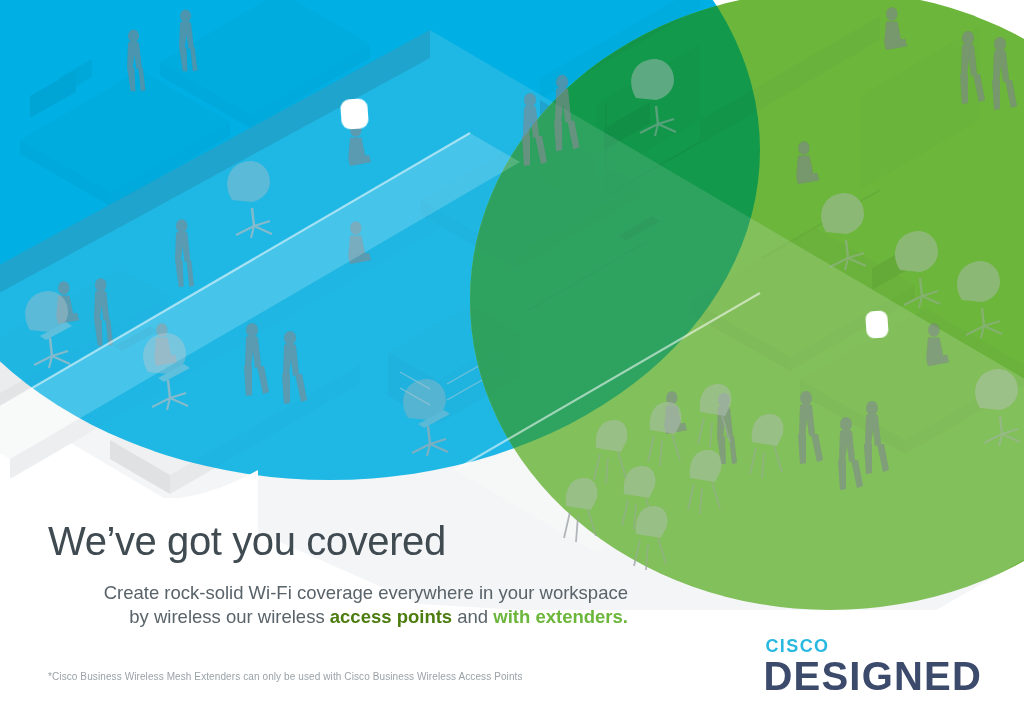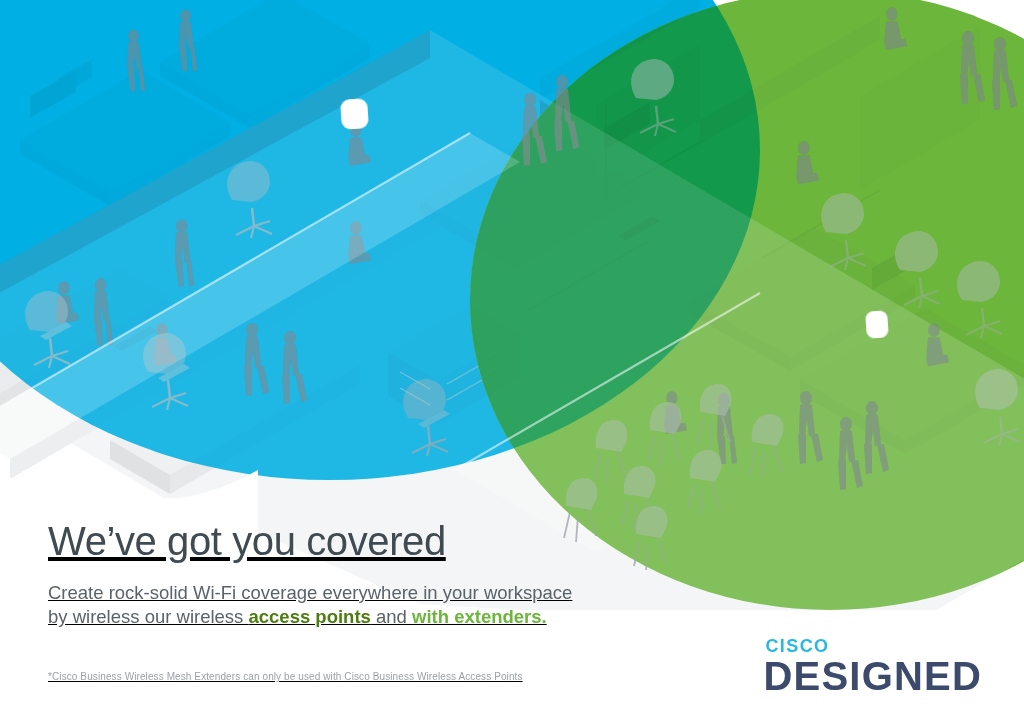--- a/index.html
+++ b/index.html
@@ -20,38 +20,38 @@
   #art{position:absolute;inset:0;}
   #art svg{display:block;width:1024px;height:720px;}
 
   
   .copy{
     position:absolute;
     left:48px;
     bottom:0;
     width:620px;
     z-index:40;
-    text-decoration:underline;
   }
   .headline{
     font-size:40px;
     line-height:1.06;
     font-weight:400;
     color:#3f4a51;
     letter-spacing:-0.4px;
     margin:0 0 18px 0;
     white-space:nowrap;
   }
   .subhead{
     font-size:18.5px;
     line-height:1.33;
     font-weight:400;
     color:#59636a;
     margin:0 0 40px 0;
     max-width:580px;
+    text-align:right;
   }
   .subhead .em-blue{font-weight:700;color:#4d7c0f;}
   .subhead .em-green{font-weight:700;color:#6cb63c;}
   .footnote{
     font-size:10px;
     line-height:1.3;
     color:#9aa2a7;
     margin:0 0 37px 0;
     letter-spacing:.1px;
   }

